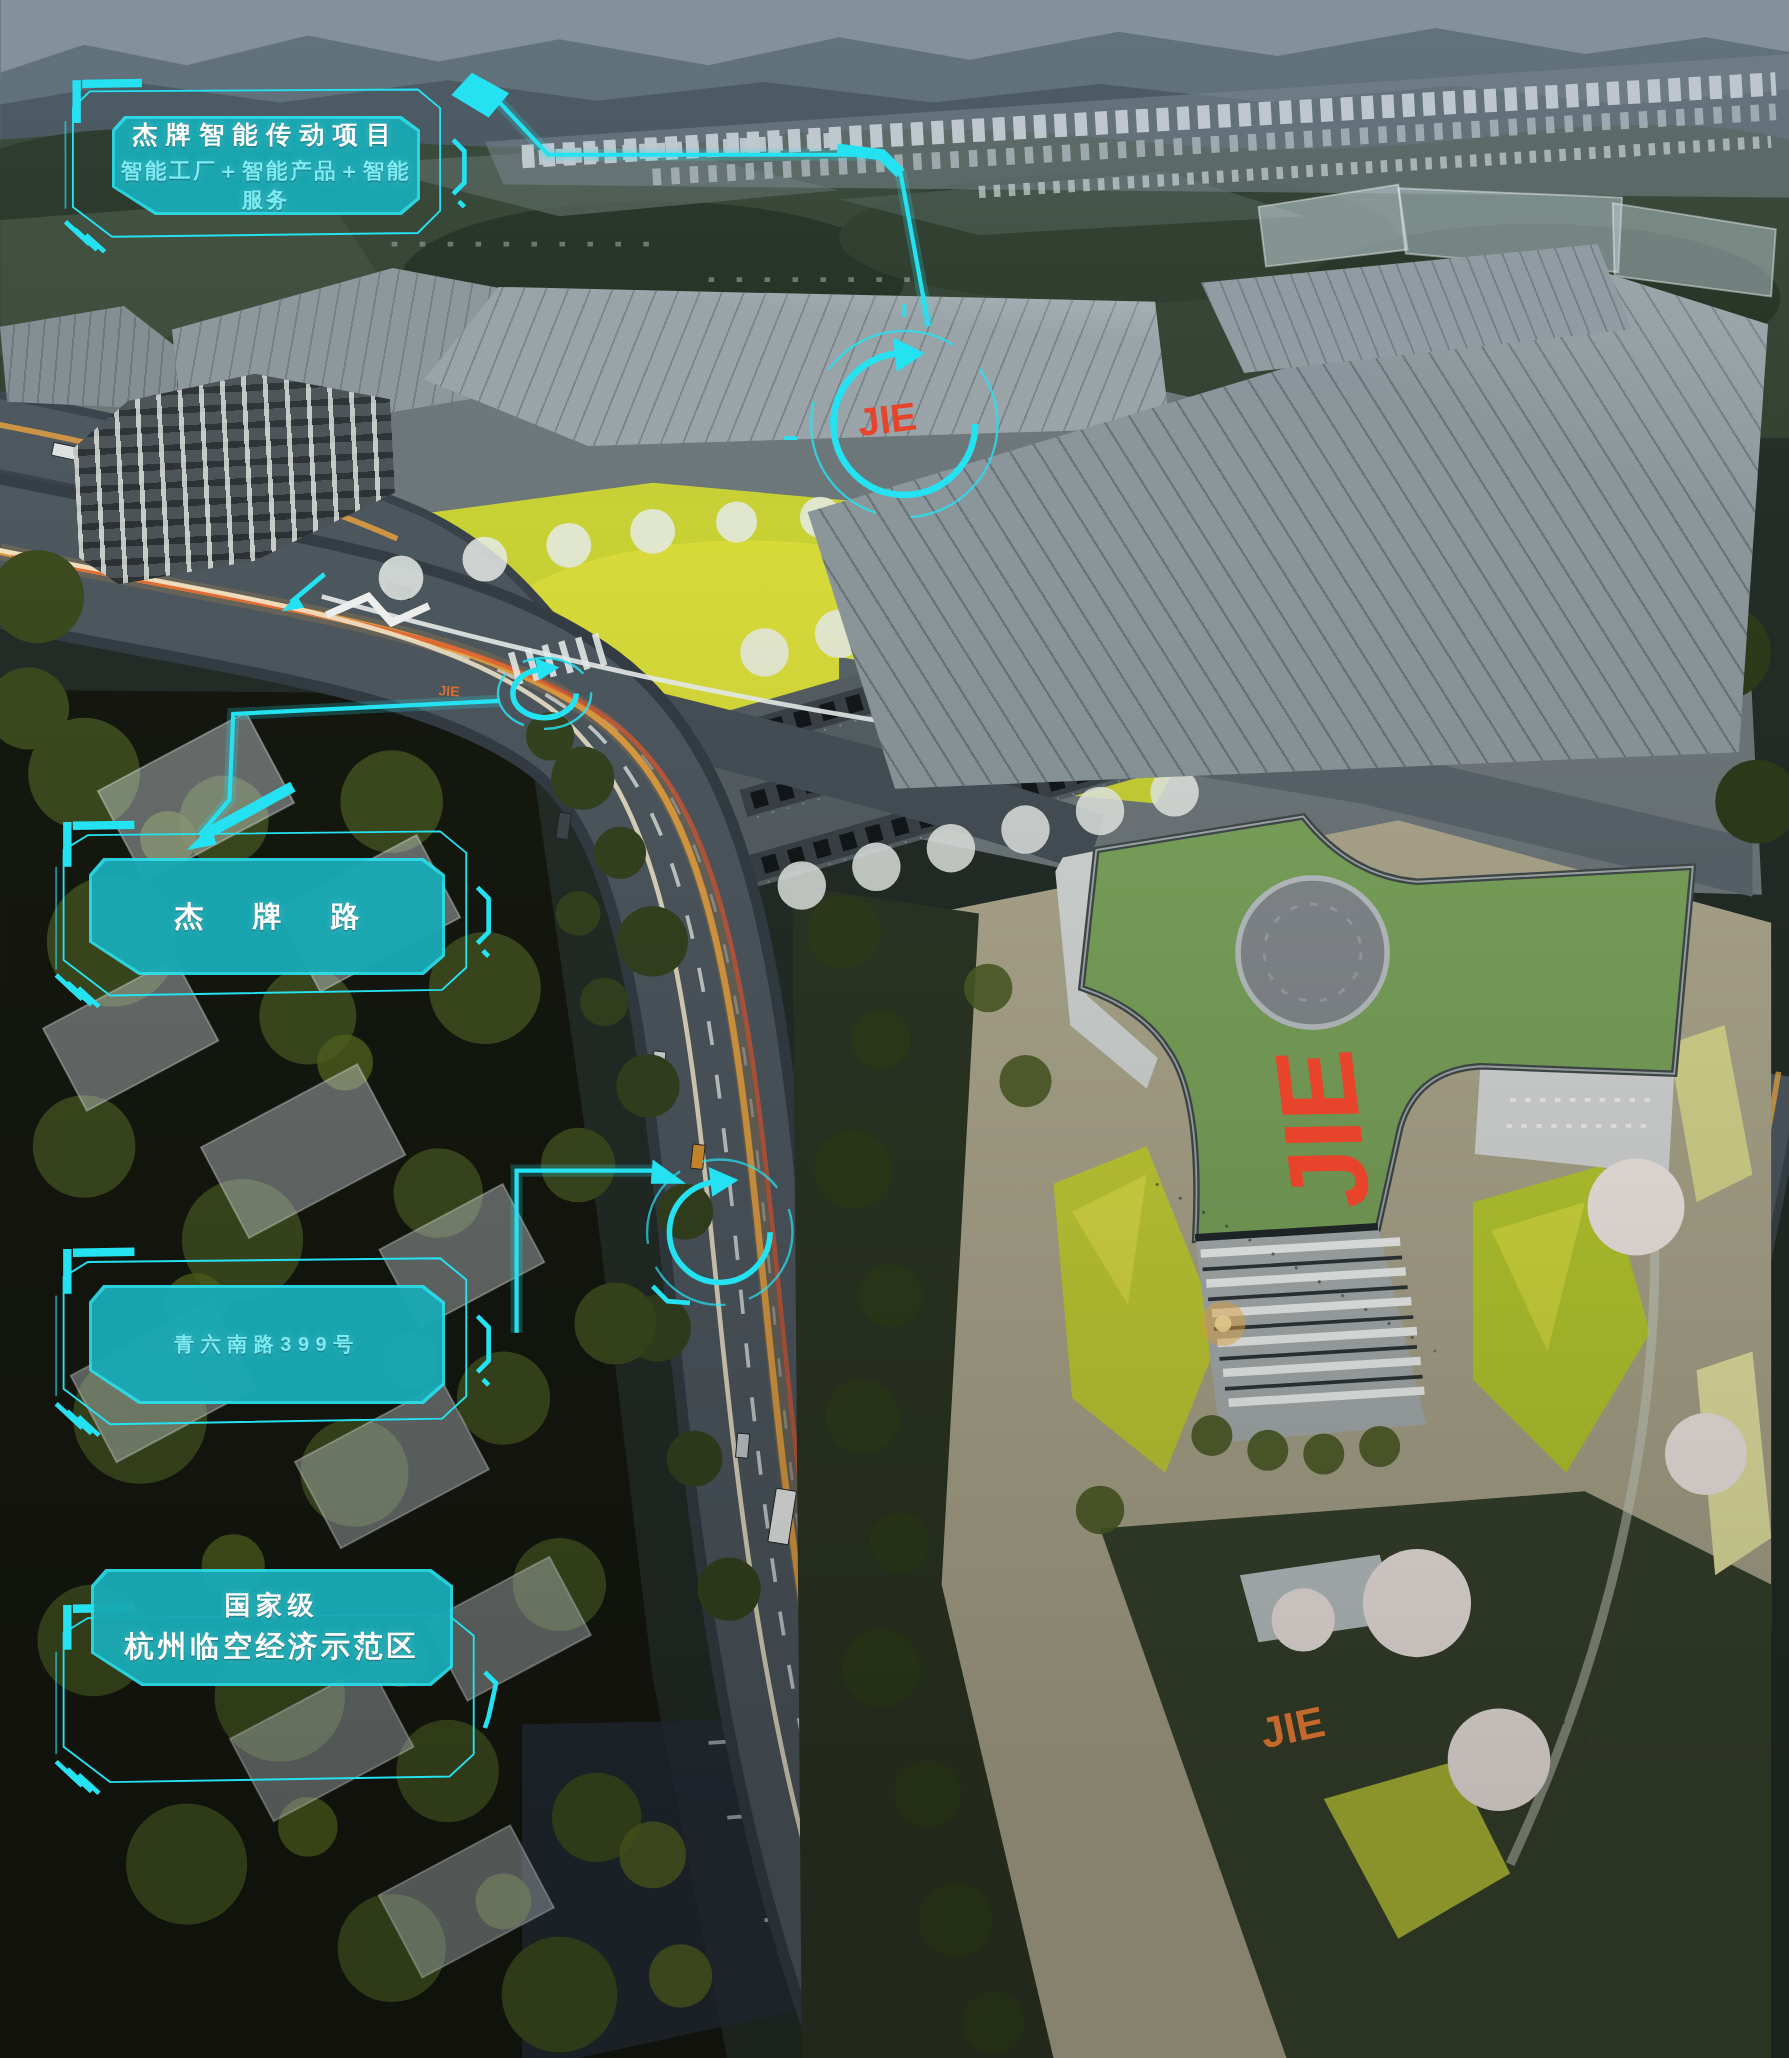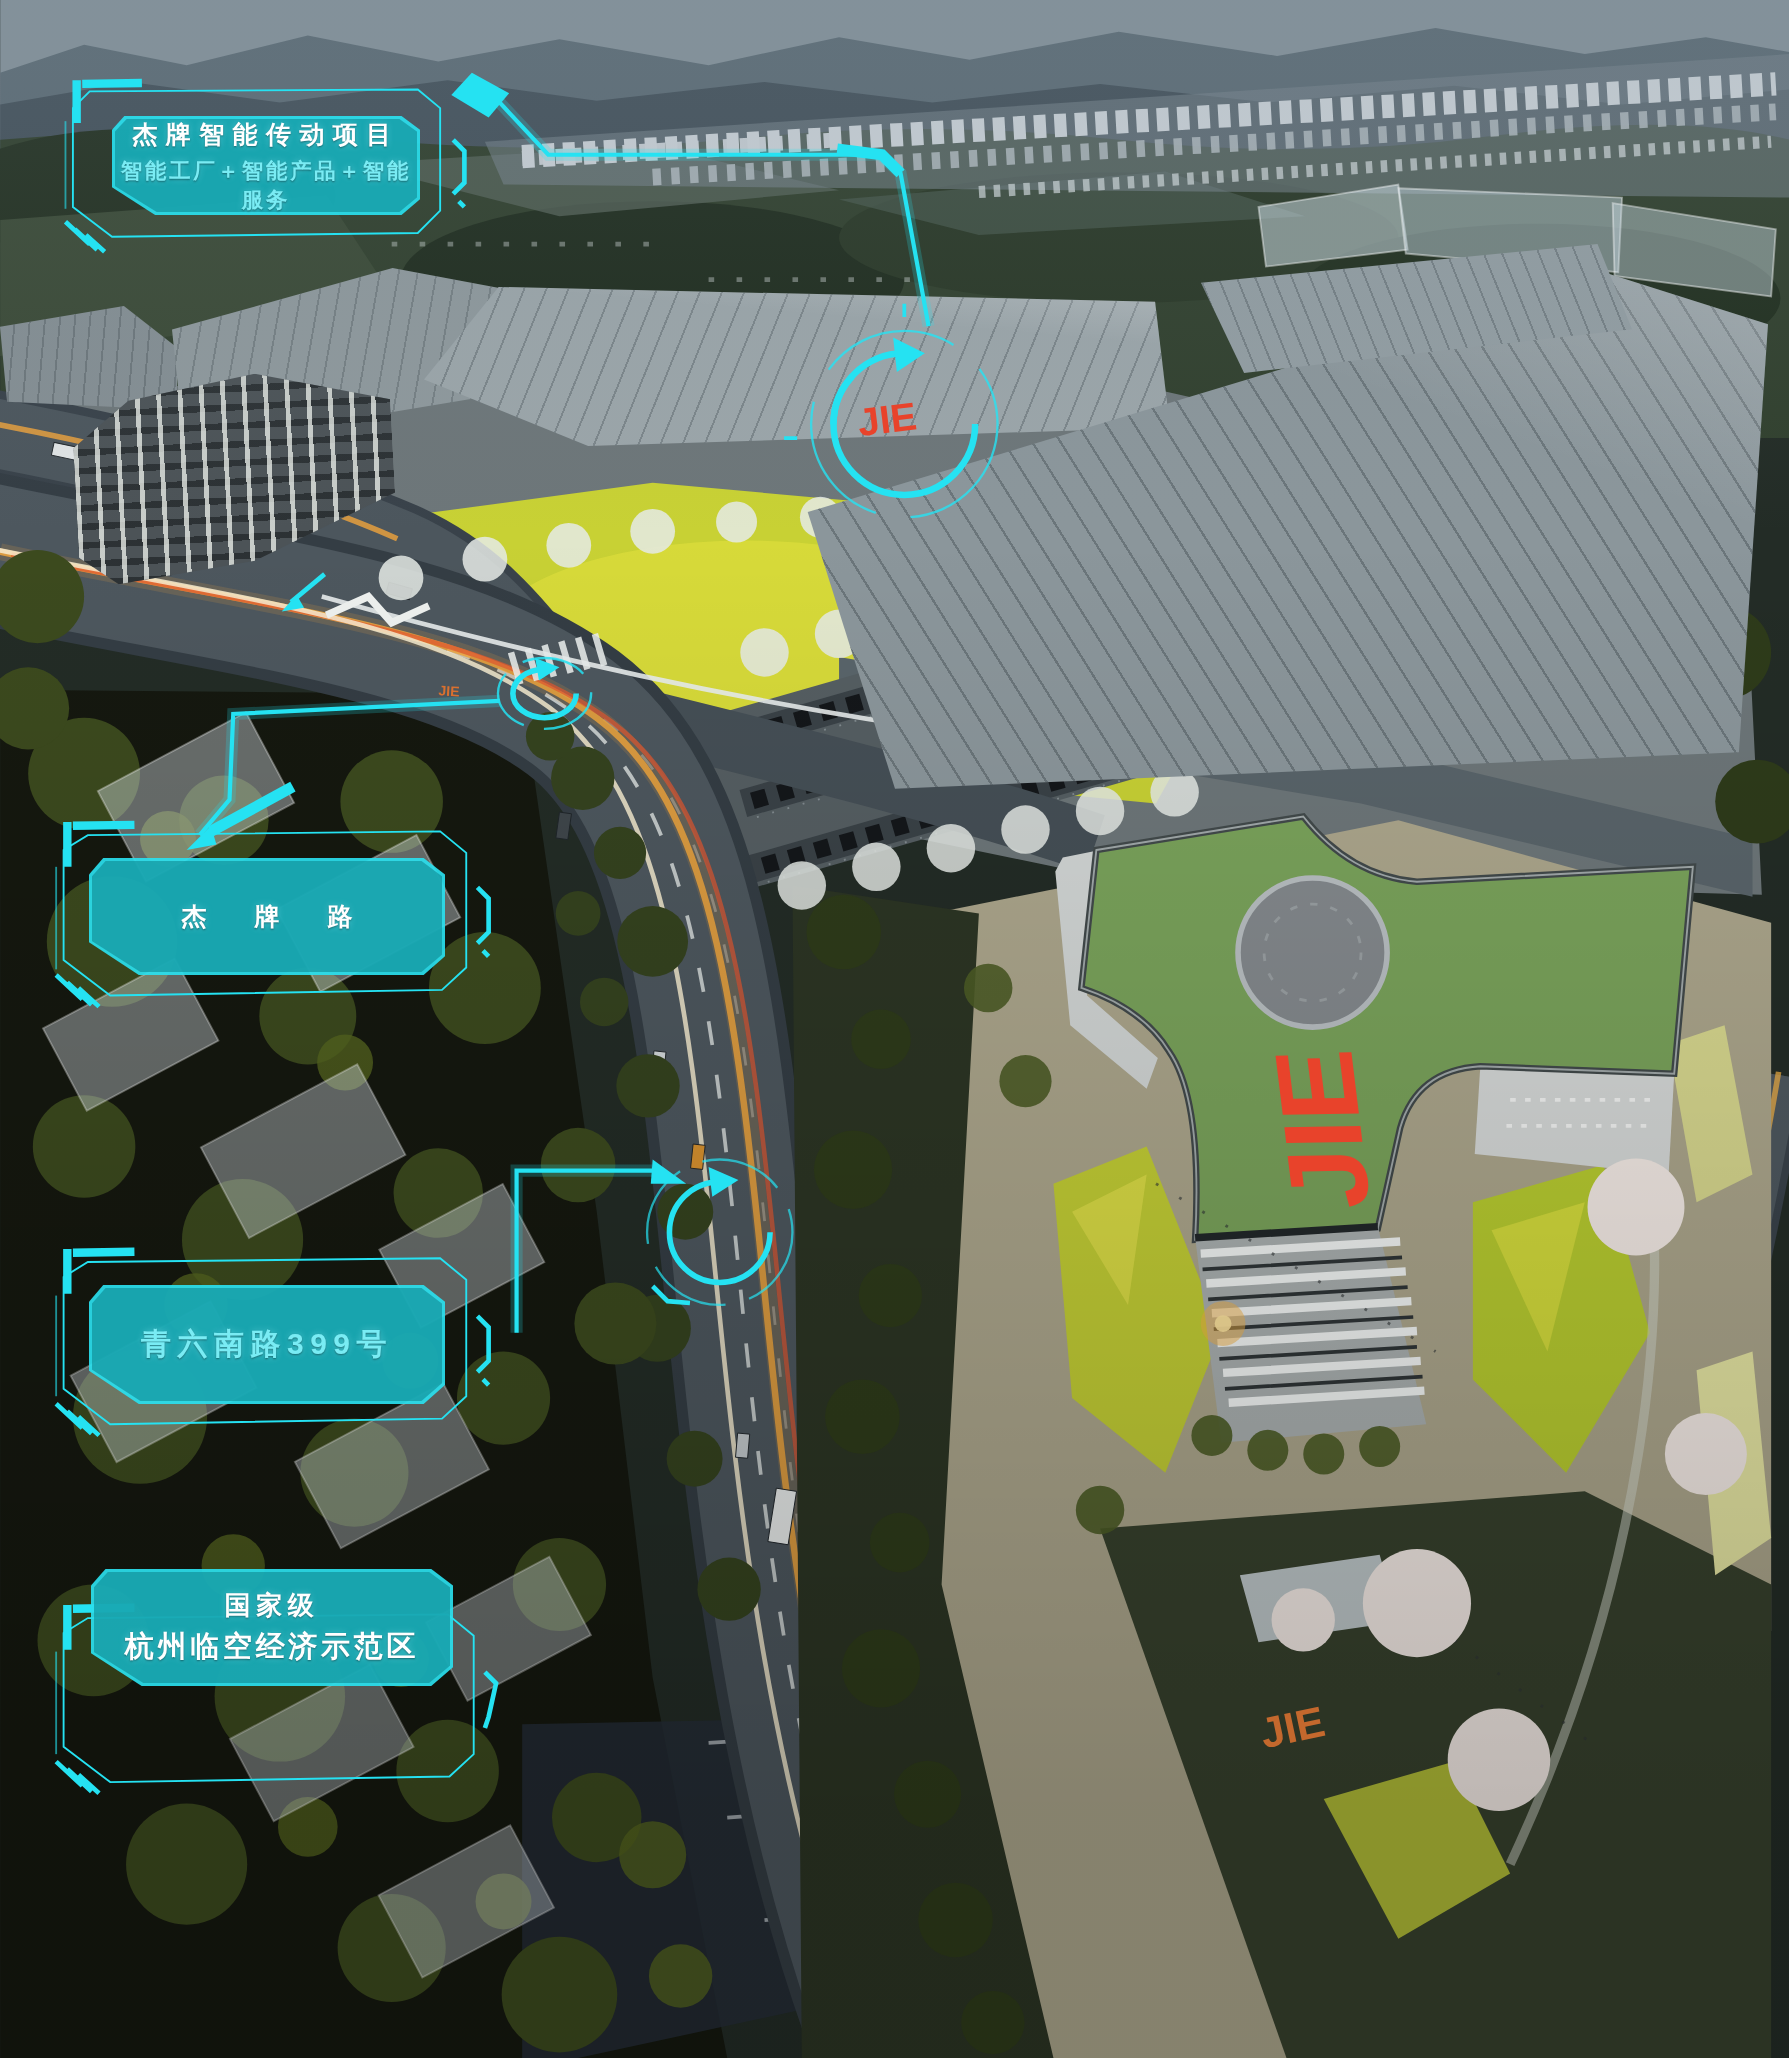--- a/index.html
+++ b/index.html
@@ -37,22 +37,22 @@
     clip-path:polygon(4% 0,94% 0,100% 14%,100% 84%,94% 100%,14% 100%,0 72%,0 14%);}
   .p-fill{position:absolute;inset:2.8px;background:rgba(13,132,142,.58);
     clip-path:polygon(4% 0,94% 0,100% 14%,100% 84%,94% 100%,14% 100%,0 72%,0 14%);}
   .co-text{position:relative;z-index:2;width:100%;height:100%;display:flex;flex-direction:column;
     align-items:center;justify-content:center;text-align:center;
     text-shadow:0 0 7.5px rgba(140,235,245,.45),0 0.9px 1.9px rgba(0,40,45,.6);}
   .t-w{color:#ffffff;font-weight:bold;}
   .t-c{color:#79ecf4;font-weight:bold;}
   #co1 .l1{font-size:25px;letter-spacing:8.4px;}
   #co1 .l2{font-size:21.4px;letter-spacing:2.8px;margin-top:5px;}
-  #co2 .l1{font-size:25px;letter-spacing:20.5px;text-indent:20.5px;}
-  #co3 .l1{font-size:30px;letter-spacing:6.5px;}
+  #co2 .l1{font-size:29px;letter-spacing:20.5px;text-indent:20.5px;}
+  #co3 .l1{font-size:20px;letter-spacing:6.5px;}
   #co4 .l1{font-size:26px;letter-spacing:5.6px;}
   #co4 .l2{font-size:29px;letter-spacing:3.7px;margin-top:4px;}
 </style>
 </head>
 <body>
 
 <div class="scene">
 
   <svg id="ground" width="1790" height="2058" viewBox="0 0 1920 2208">
 

